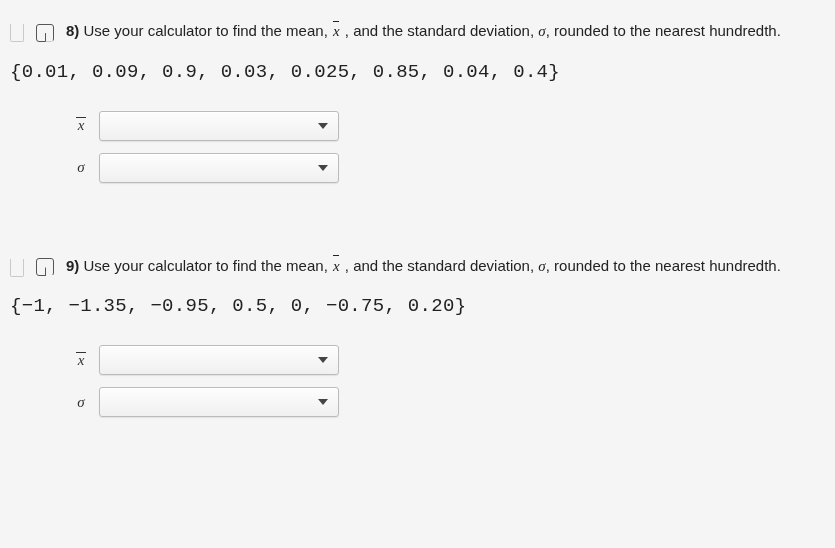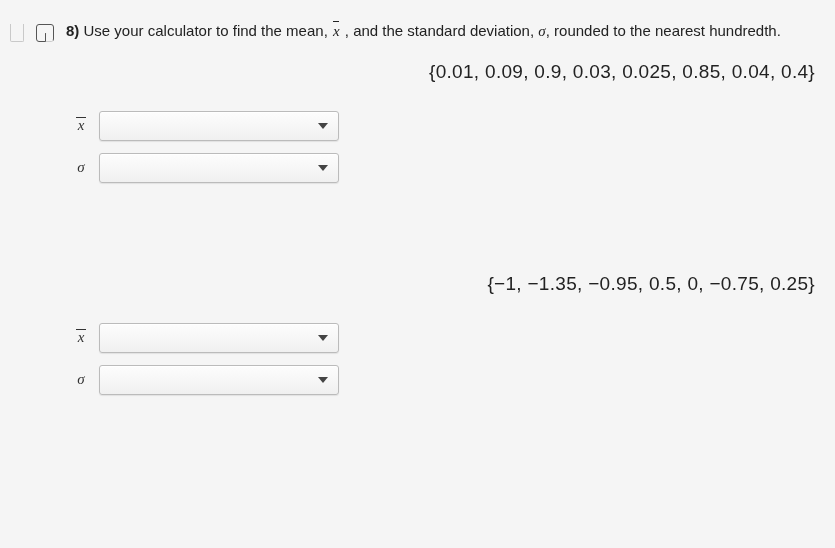--- a/index.html
+++ b/index.html
@@ -71,22 +71,22 @@
       content: '';
       position: absolute;
       top: 0.05em;
       left: 0.08em;
       right: 0.12em;
       height: 1px;
       background: currentColor;
     }
     .sigma { font-family: 'Times New Roman', serif; font-style: italic; }
     .dataset {
-      text-align: right;
-      font-family: Liberation Sans, sans-serif;
+      text-align: left;
+      font-family: Liberation Mono, monospace;
       font-size: 19px;
       margin: 18px 0 28px 0;
       letter-spacing: 0.3px;
     }
     .answer-rows {
       margin-left: 63px;
     }
     .answer-row {
       display: flex;
       align-items: center;
@@ -159,21 +159,29 @@
       <div class="sym-label">σ</div>
       <div class="dropdown">
         <span></span>
         <div class="chevron"></div>
       </div>
     </div>
   </div>
 </div>
 
 <div class="question">
-  <div class="dataset">{−1, −1.35, −0.95, 0.5, 0, −0.75, 0.25}</div>
+  <div class="question-header">
+    <div class="bookmark-icon-left"></div>
+    <div class="note-icon"></div>
+    <div class="prompt">
+      <span class="qnum">9)</span>
+      <span>Use your calculator to find the mean, </span><span class="xbar">x</span><span> , and the standard deviation, </span><span class="sigma">σ</span><span>, rounded to the nearest hundredth.</span>
+    </div>
+  </div>
+  <div class="dataset">{−1, −1.35, −0.95, 0.5, 0, −0.75, 0.20}</div>
   <div class="answer-rows">
     <div class="answer-row">
       <div class="sym-label xbar-lbl">x</div>
       <div class="dropdown">
         <span></span>
         <div class="chevron"></div>
       </div>
     </div>
     <div class="answer-row">
       <div class="sym-label">σ</div>

